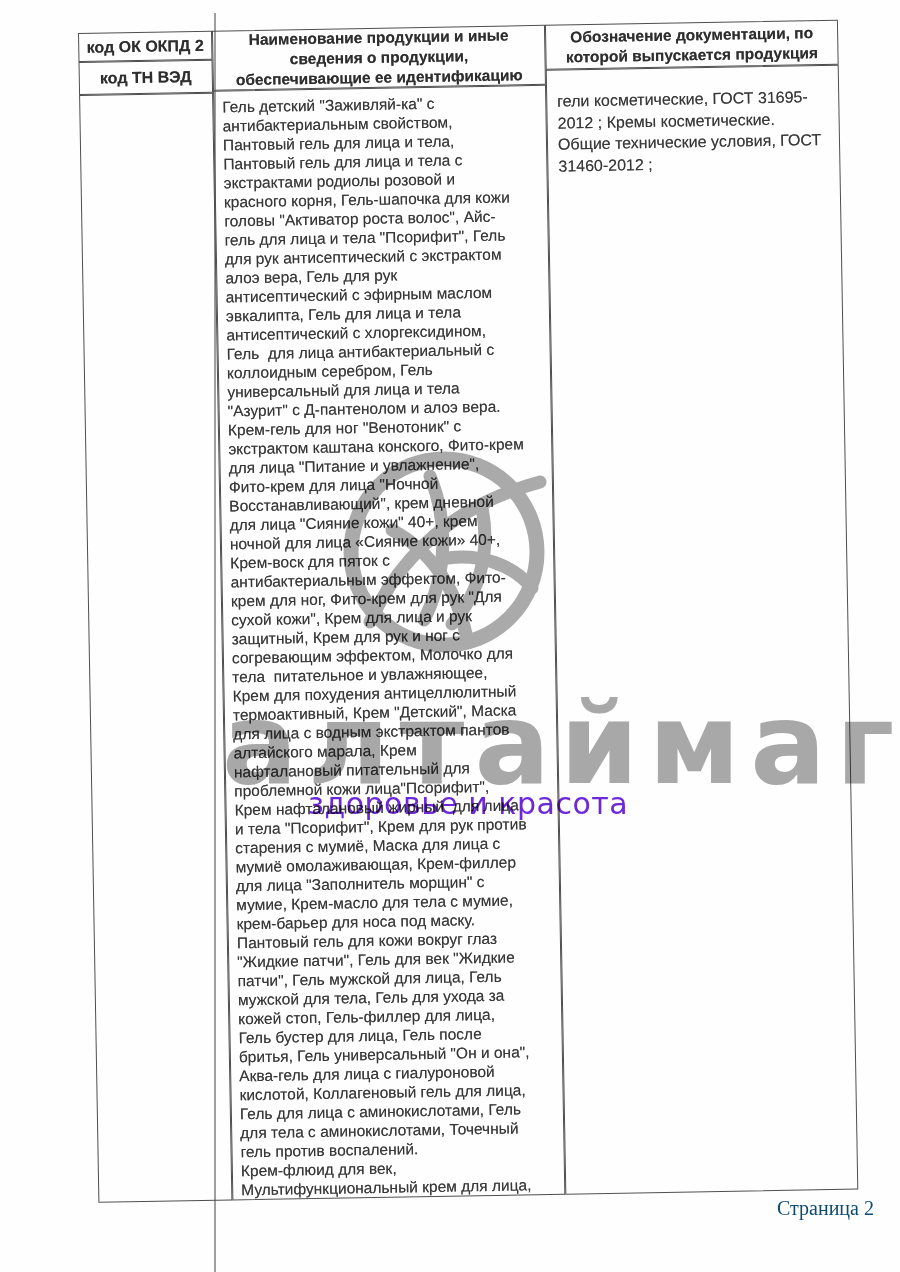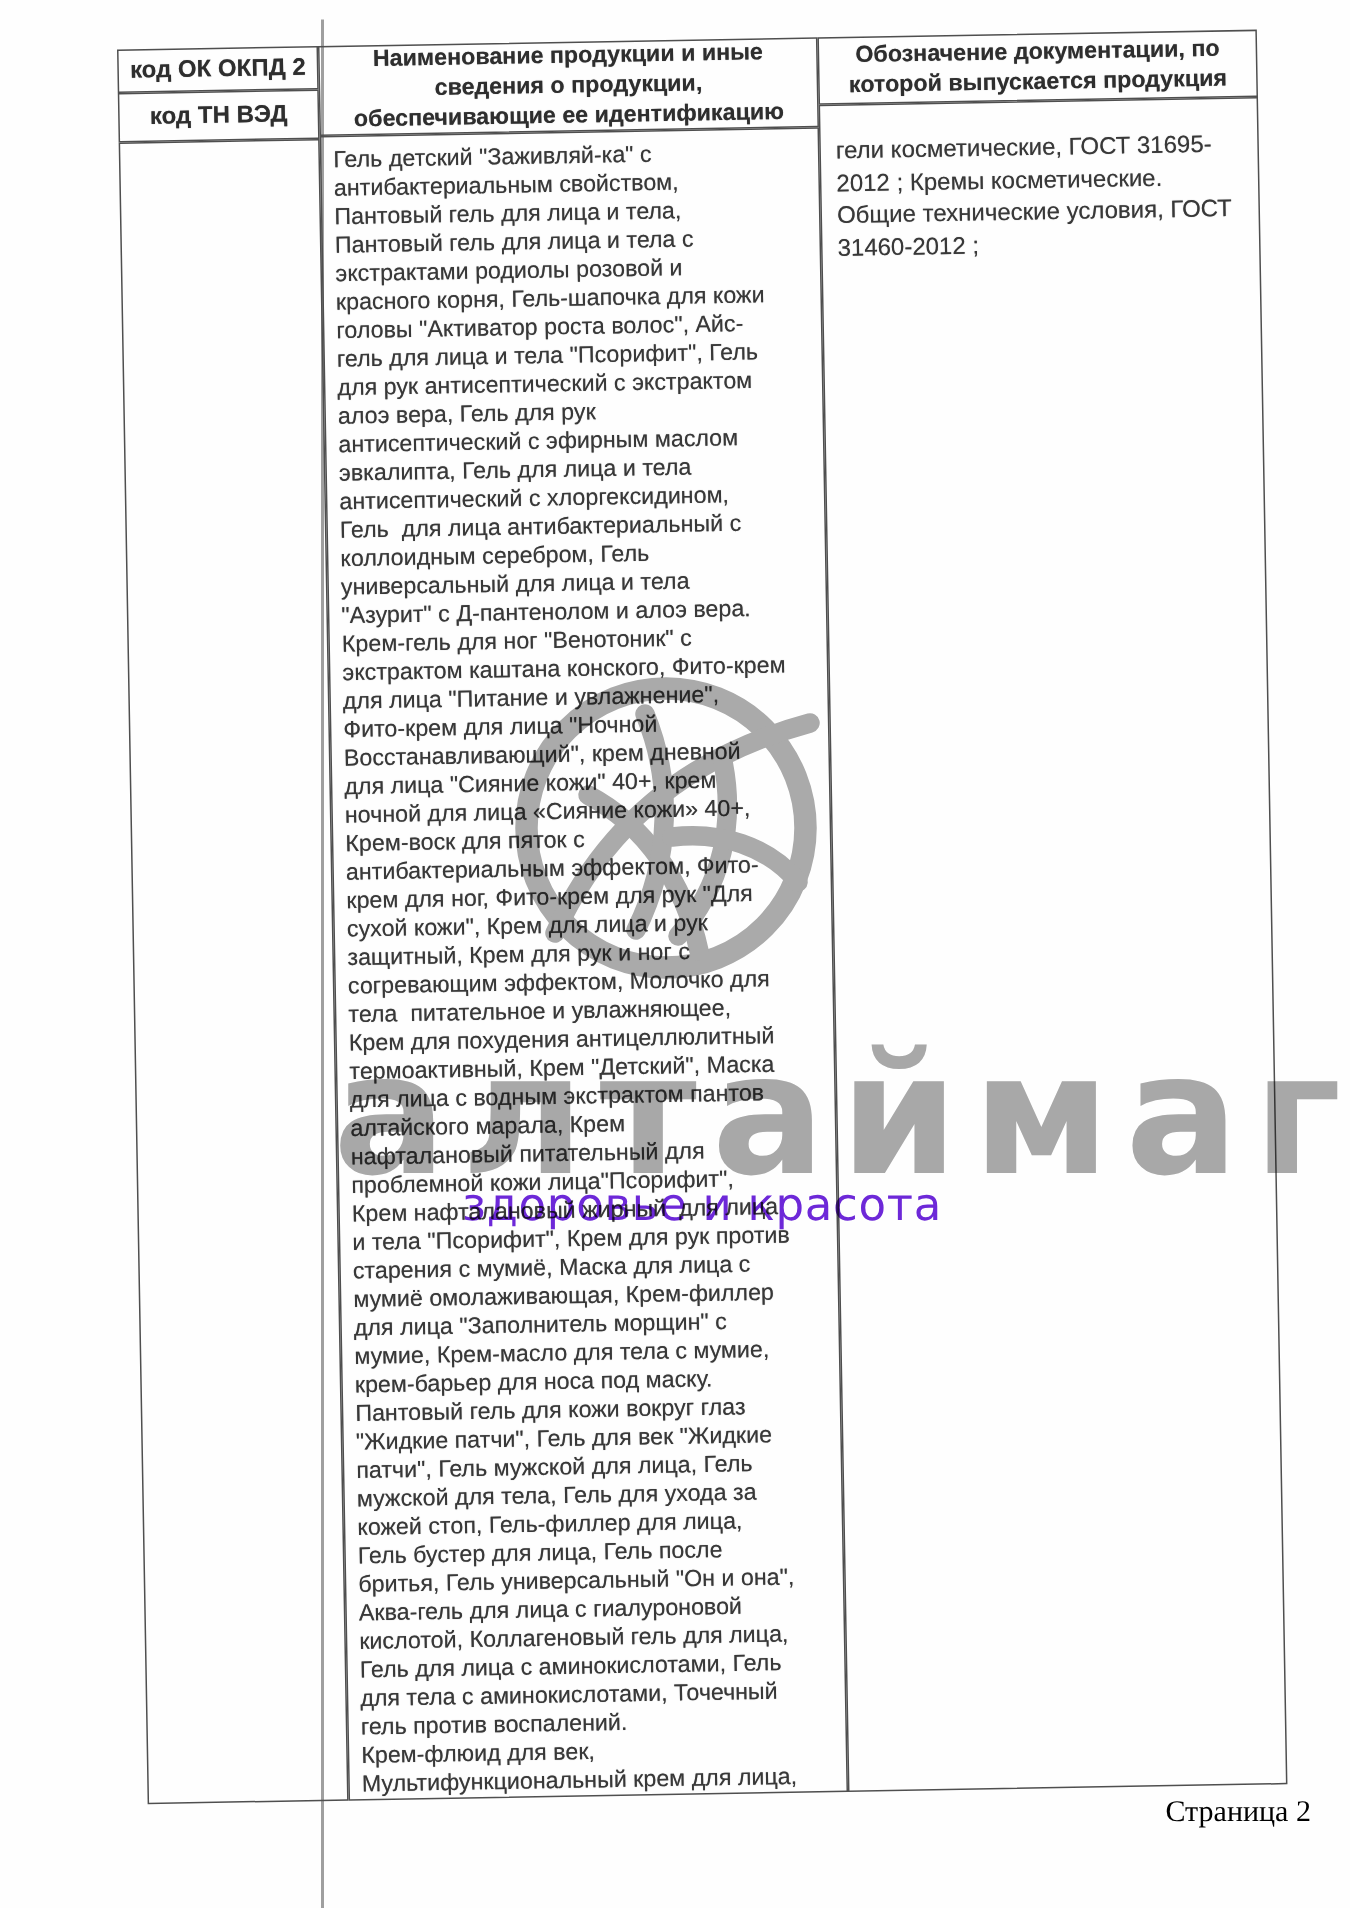--- a/index.html
+++ b/index.html
@@ -58,21 +58,21 @@
     letter-spacing:10px;color:#a9a9a9;white-space:nowrap;
   }
   .wm-tagline{
     position:absolute;left:308px;top:786px;
     font-family:"DejaVu Sans", sans-serif;
     font-size:30px;color:#6d28d9;letter-spacing:.5px;white-space:nowrap;
   }
   .page-number{
     position:absolute;left:777px;top:1197px;
     font-family:"Liberation Serif", serif;
-    font-size:20px;color:#000000;
+    font-size:20px;color:#0c4a6e;
   }
 </style>
 </head>
 <body>
 
 <div class="page">
 
   <div class="fold-line"></div>
 
   <div class="doc-table">

